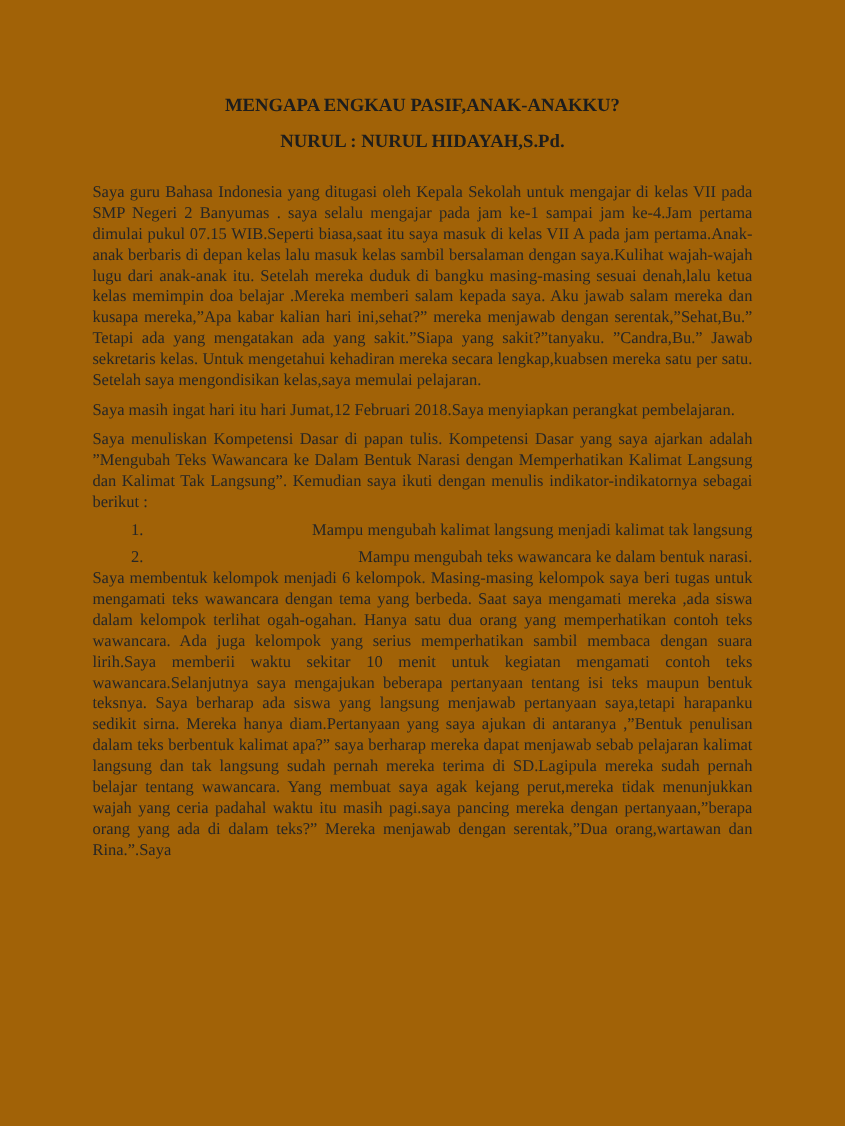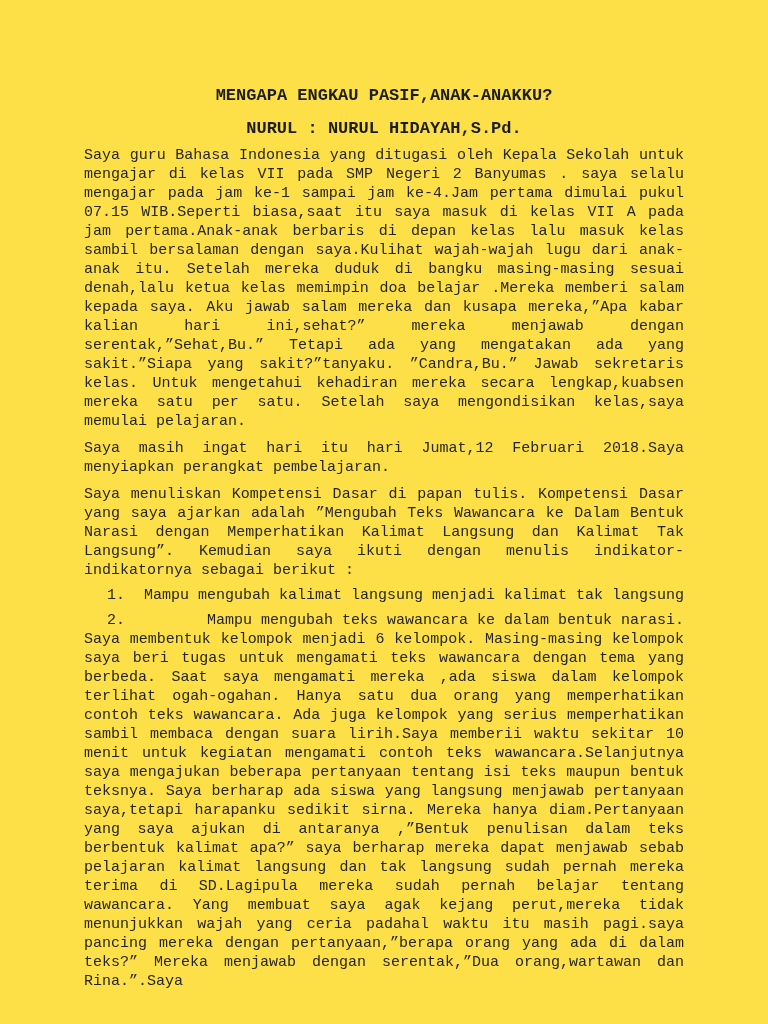--- a/index.html
+++ b/index.html
@@ -3,25 +3,25 @@
 <meta charset="utf-8">
 <style>
   html, body {
     margin: 0;
     padding: 0;
     background: #ffffff;
   }
   .page {
     width: 768px;
     height: 1024px;
-    background: #fde047;
+    background: #a16207;
     box-sizing: border-box;
     padding: 0 84px;
     overflow: hidden;
-    font-family: Liberation Mono, monospace;
+    font-family: Liberation Serif, serif;
     font-size: 15px;
     line-height: 19px;
     color: #262626;
   }
   .doc-title {
     margin: 85px 0 0 0;
     text-align: center;
     font-size: 17px;
     line-height: 22px;
     font-weight: 700;
@@ -33,21 +33,21 @@
     font-size: 17px;
     line-height: 22px;
     font-weight: 700;
     color: #1d1d1d;
   }
   .body-par {
     margin: 8px 0 0 0;
     text-align: justify;
   }
   .body-par.first {
-    margin-top: 6px;
+    margin-top: 26px;
   }
   .indicator-list {
     margin: 6px 0 0 0;
     padding: 0 0 0 50px;
     list-style: decimal outside;
   }
   .indicator-list li {
     margin: 0;
     padding-left: 5px;
     text-align: right;

